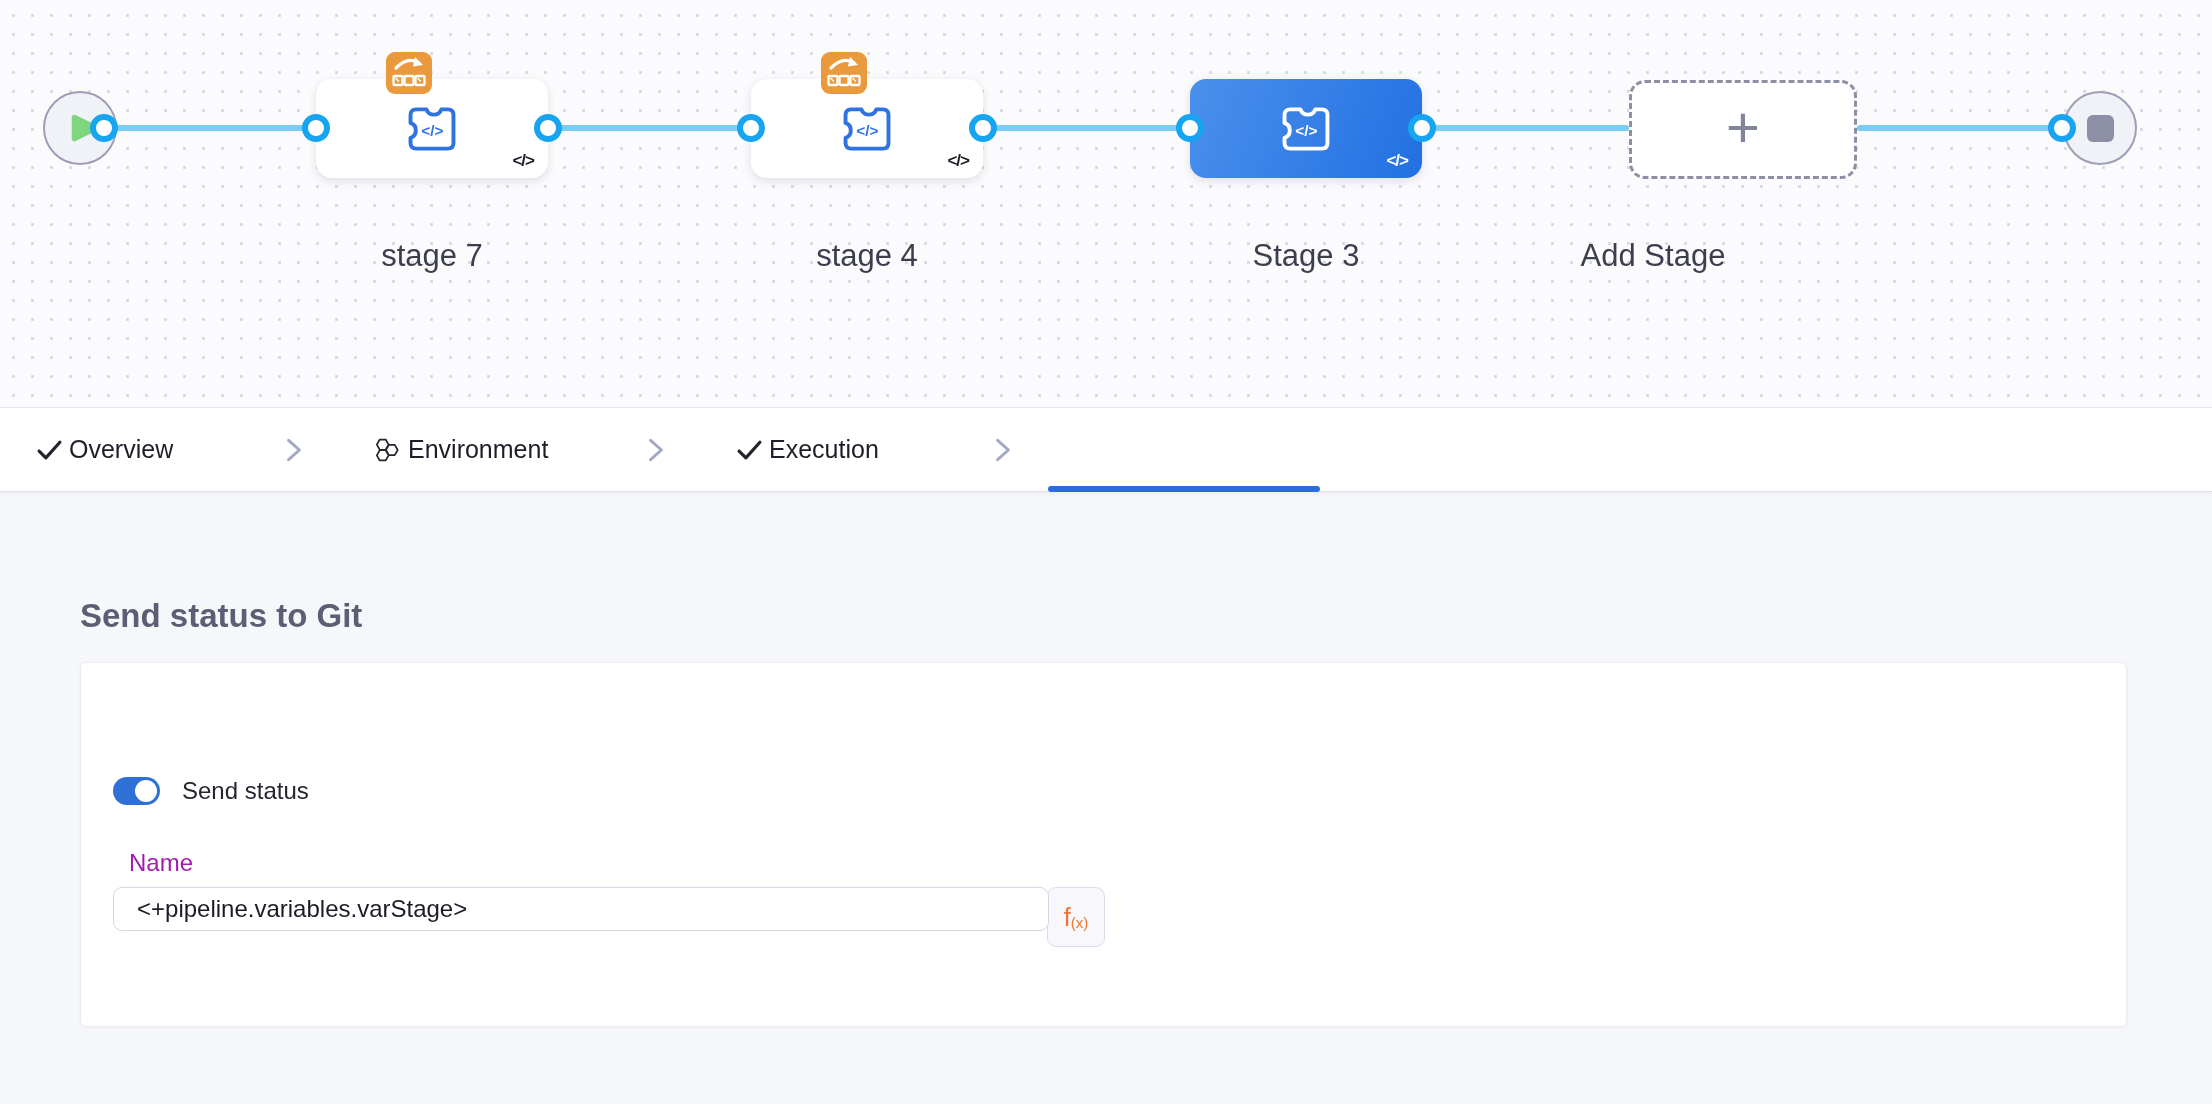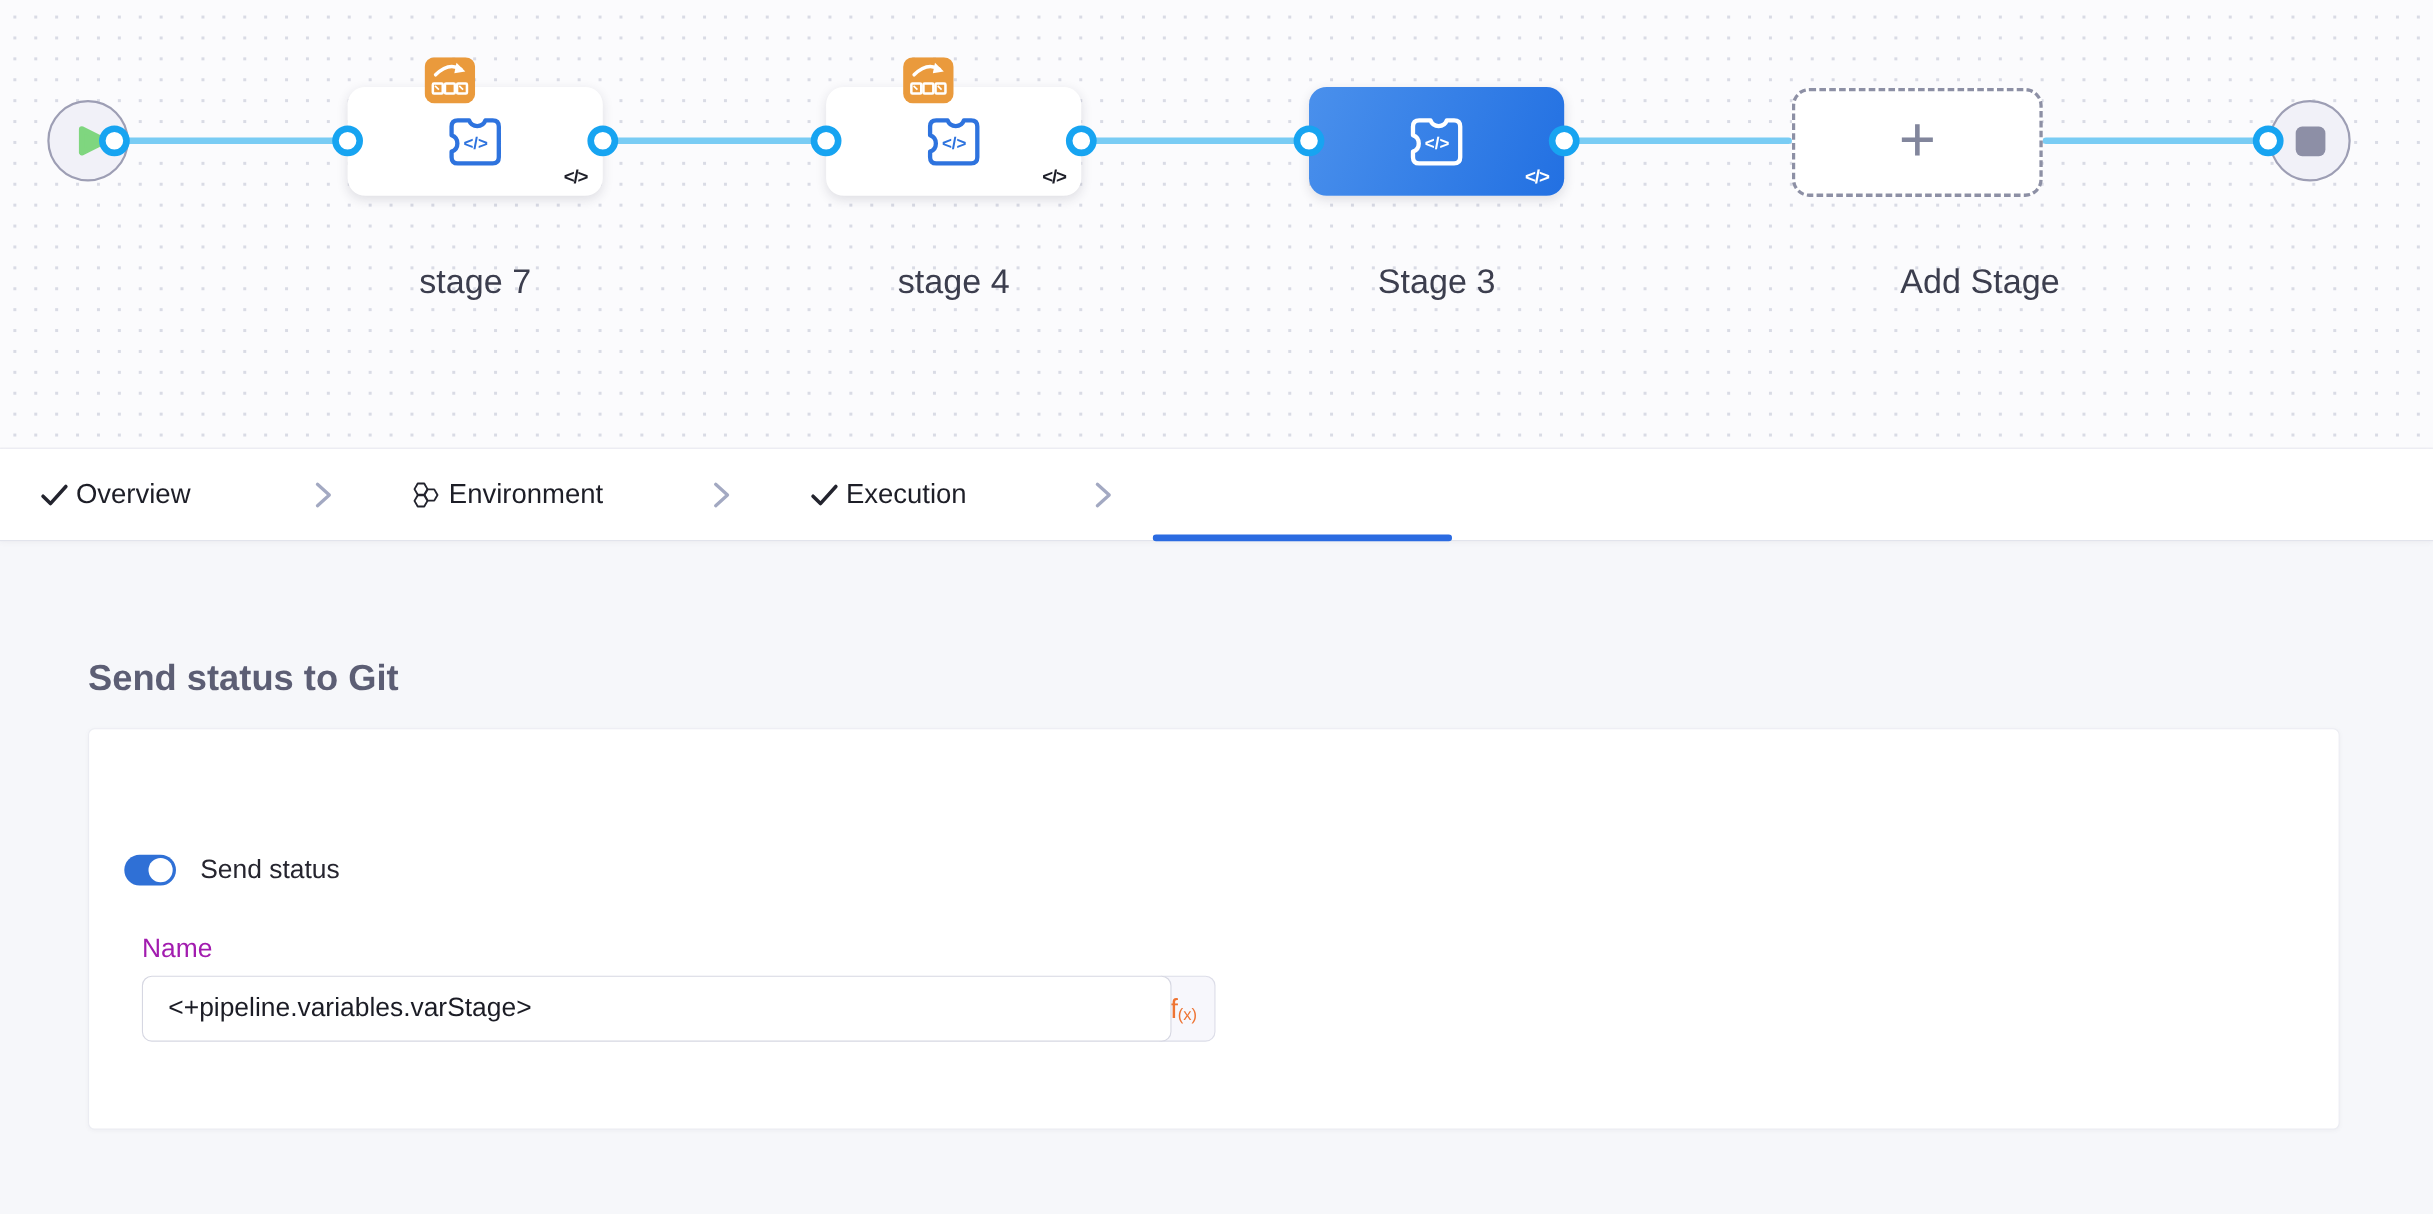--- a/index.html
+++ b/index.html
@@ -100,24 +100,24 @@
     background: #2f70d6; cursor: pointer; flex: 0 0 auto;
   }
   .toggle .knob {
     position: absolute; top: 3px; right: 3px; width: 22px; height: 22px;
     border-radius: 50%; background: #fff;
   }
   .toggle-label { font-size: 24px; color: #26252f; }
   .field-label { position: absolute; left: 48px; top: 186px; font-size: 24px; color: #a21caf; }
   .input-group { position: absolute; left: 32px; top: 224px; width: 992px; height: 60px; }
   .text-input {
-    position: absolute; left: 0; top: 0; width: 936px; height: 60px;
+    position: absolute; left: 0; top: 0; width: 936px; height: 44px;
     border: 1px solid #d6d7e2; border-radius: 9px; background: #fff;
     padding: 0 20px 0 23px; font-size: 24px; color: #1b1c25;
-    font-family: "Liberation Sans", "DejaVu Sans", sans-serif; outline: none; z-index: 2; margin-left: 16px;
+    font-family: "Liberation Sans", "DejaVu Sans", sans-serif; outline: none; z-index: 2;
   }
   .fx-button {
     position: absolute; left: 934px; top: 0; width: 58px; height: 60px;
     background: #f7f7fc; border: 1px solid #dcdde8; border-radius: 9px;
     display: flex; align-items: center; justify-content: center;
     color: #ee7433; font-size: 25px; cursor: pointer; z-index: 1;
   }
   .fx-button .fx-sub { font-size: 15px; margin-top: 10px; }
 </style>
 </head>
@@ -208,21 +208,21 @@
     <div class="port" style="left:534px;"></div>
     <div class="port" style="left:737px;"></div>
     <div class="port" style="left:969px;"></div>
     <div class="port" style="left:1176px;"></div>
     <div class="port" style="left:1408px;"></div>
     <div class="port" style="left:2048px;"></div>
 
     <div class="stage-label" style="left:316px;width:232px;">stage 7</div>
     <div class="stage-label" style="left:751px;width:232px;">stage 4</div>
     <div class="stage-label" style="left:1190px;width:232px;">Stage 3</div>
-    <div class="stage-label" style="left:1686px;width:228px;">Add Stage</div>
+    <div class="stage-label" style="left:1539px;width:228px;">Add Stage</div>
   </div>
 
   <div class="tabbar">
 
     <div class="tab-item" style="left:36px;">
       <span style="display:flex;">
         <svg width="27" height="27" viewBox="0 0 26 26">
             <polyline points="3,14.5 9.5,21 23,6" stroke="#23242e" stroke-width="3.1" fill="none" stroke-linecap="round" stroke-linejoin="round"></polyline>
           </svg>
       </span>

